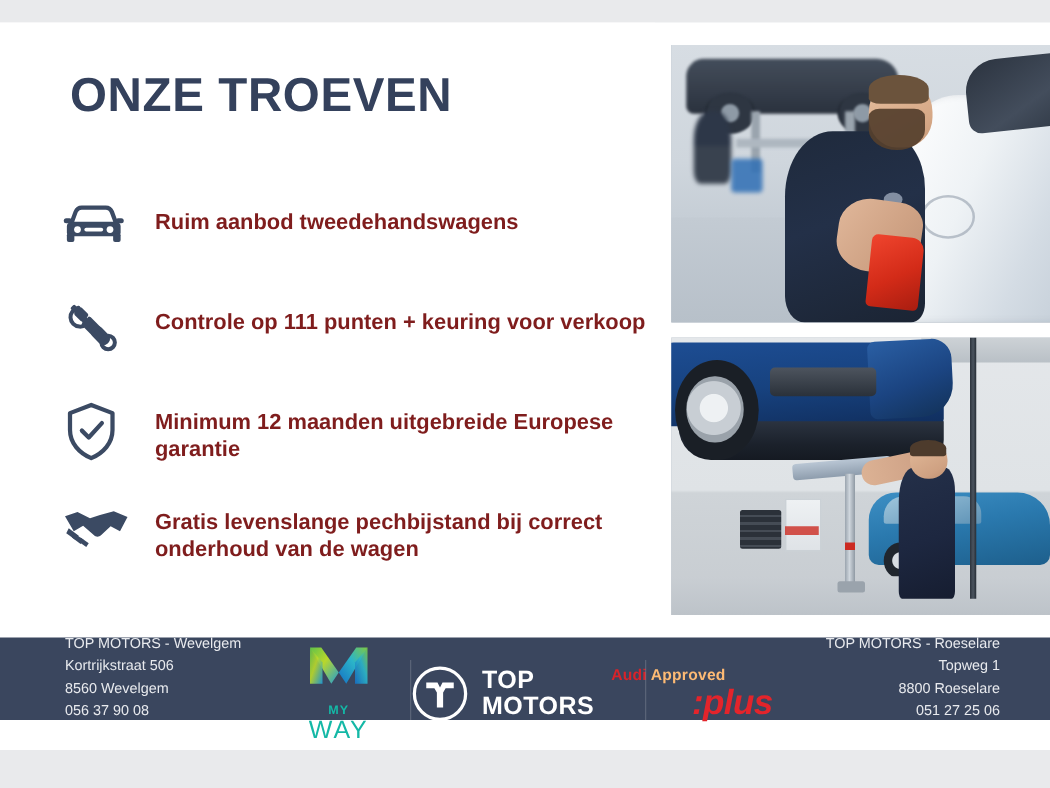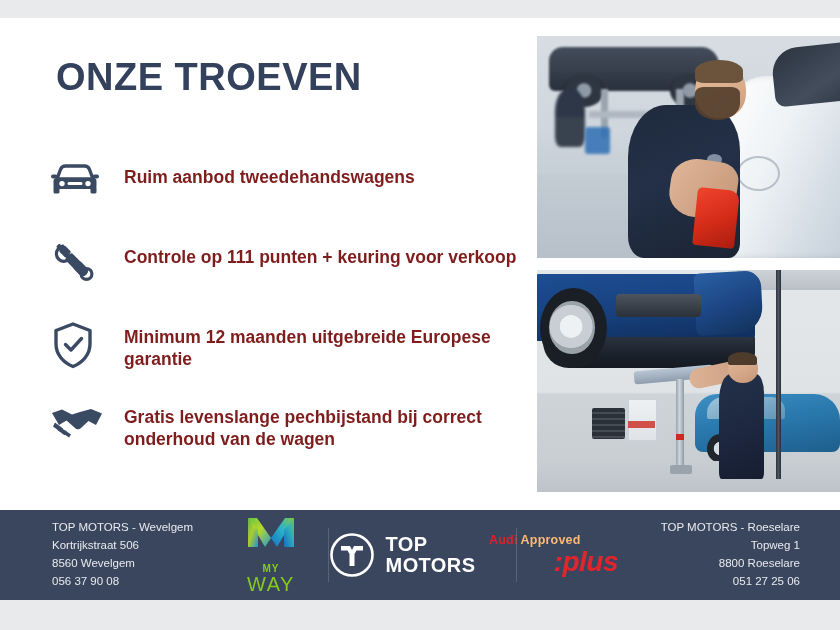--- a/index.html
+++ b/index.html
@@ -285,21 +285,21 @@
   .b-cabinet-red { left: 30%; top: 68%; width: 9%; height: 3%; background: #cc2a22; opacity: .8; }
   .b-floor { left: 0; top: 86%; width: 100%; height: 14%;
     background: linear-gradient(180deg,#c9ced3,#bdc3c9); }
 
   
   .footer {
     position: absolute;
     left: 0;
     top: 492px;
     width: 840px;
-    height: 90px;
+    height: 66px;
     background: #3a465e;
     display: flex;
     align-items: center;
   }
   .footer-addr {
     color: #e8eaee;
     font-size: 11.5px;
     line-height: 1.55;
     white-space: nowrap;
   }
@@ -314,21 +314,21 @@
     height: 90px;
     display: flex;
     align-items: center;
     justify-content: flex-start;
   }
   .logo-block { display: flex; align-items: center; justify-content: center; }
 
   
   .myway { flex-direction: column; width: 86px; }
   .myway-text {
-    color: #84cc16; text-align: center; line-height: 1; margin-top: 14px;
+    color: #14b8a6; text-align: center; line-height: 1; margin-top: 14px;
   }
   .myway-my  { font-size: 10px; font-weight: bold; letter-spacing: 1px; }
   .myway-way { font-size: 20px; font-weight: normal; letter-spacing: 1.5px; }
 
   
   .topmotors { width: 175px; gap: 10px; }
   .tm-text { color: #ffffff; font-weight: bold; line-height: 1.04; font-size: 20px; letter-spacing: 0.4px; }
 
   
   .audiplus { width: 135px; flex-direction: column; align-items: flex-start; }

